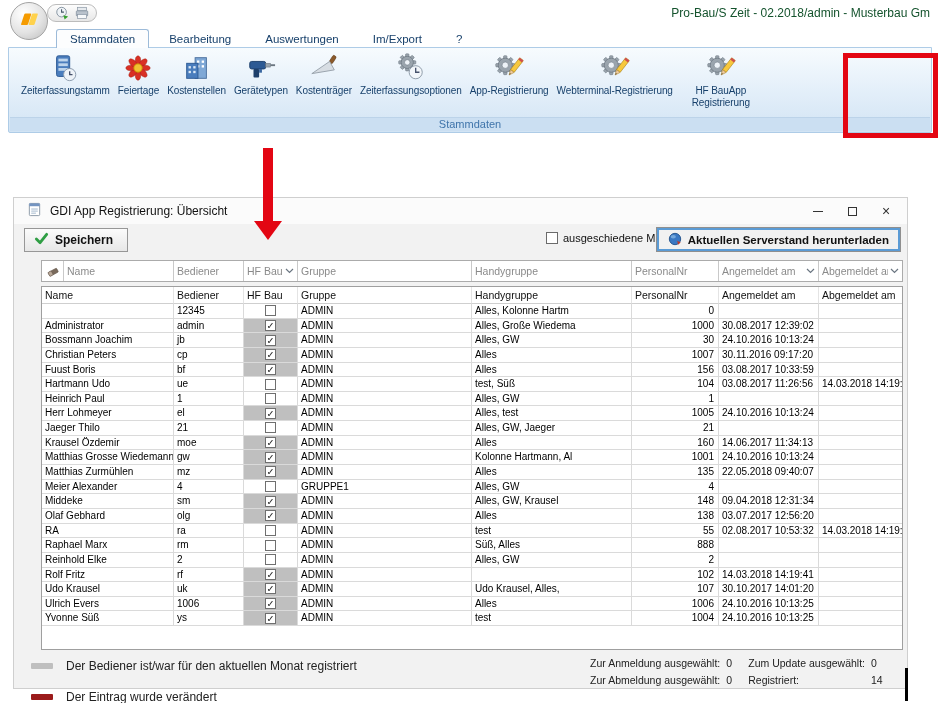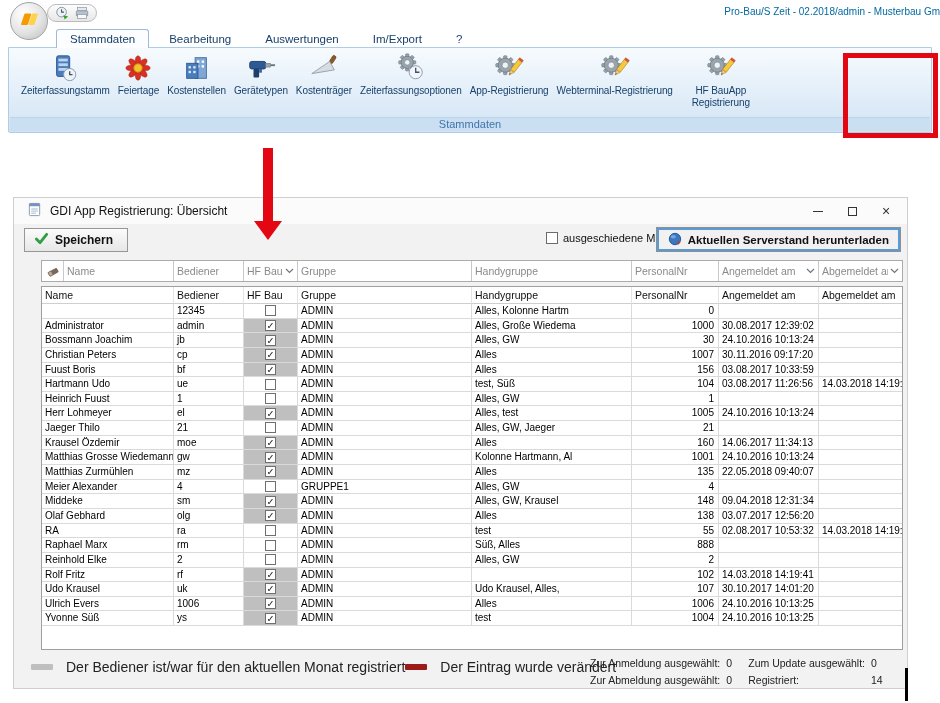--- a/index.html
+++ b/index.html
@@ -7,21 +7,21 @@
   .stage{position:relative;width:940px;height:703px;background:#fff;overflow:hidden;
          font-family:"Liberation Sans","DejaVu Sans",sans-serif;color:#111}
 
   
   .app-button{position:absolute;left:10px;top:2px;width:38px;height:38px;border-radius:50%;
       background:radial-gradient(circle at 35% 30%,#ffffff,#e3e3e3 55%,#bdbdbd);
       border:1px solid #a3a3a3;display:flex;align-items:center;justify-content:center;z-index:4}
   .qa-pill{position:absolute;left:47px;top:4px;height:18px;padding:0 7px;border:1px solid #bcbcbc;
       border-radius:9px;background:linear-gradient(#fdfdfd,#e7e7e7);display:flex;align-items:center;gap:6px;z-index:3}
   .qa-pill svg{display:block}
-  .app-title{position:absolute;top:6px;right:0;font-size:10px;color:#0369a1}
+  .app-title{position:absolute;top:6px;right:10px;font-size:12px;color:#14532d}
 
   .tab-row{position:absolute;left:8px;top:27px;right:8px;height:21px;display:flex;align-items:flex-end;
       padding-left:48px;gap:6px}
   .tab{font-size:11.5px;color:#17406b;padding:3px 13px 3px;border:1px solid transparent;
       border-bottom:none;border-radius:3px 3px 0 0;white-space:nowrap}
   .tab.active{background:#fcfdfe;border-color:#9dbbd9;position:relative;z-index:2}
 
   .ribbon{position:absolute;left:8px;top:47px;width:924px;height:86px;
       background:linear-gradient(#f7fbfe,#e2eef9 55%,#d2e4f4);
       border:1px solid #aecce7;border-radius:0 0 2px 2px}
@@ -83,22 +83,22 @@
   .g-row{height:14.65px}
   .gc{font-size:10px;line-height:13.6px;padding-left:3px;border-right:1px solid #dadada;
       border-bottom:1px solid #dadada;overflow:hidden;white-space:nowrap;color:#000}
   .gc:last-child{border-right:none}
   .gc.num{text-align:right;padding-right:4px;padding-left:0}
   .cb-cell{display:flex;align-items:center;justify-content:center;padding:0}
   .cb-cell.reg{background:var(--reg)}
   .cb{width:11px;height:11px;border:1px solid #6f6f6f;background:#fff;font-size:9.5px;line-height:9px;
       text-align:center;color:#2b2b2b;flex:none}
 
-  .legend{position:absolute;left:17px;top:461px;display:flex;gap:0;
-      font-size:14px;color:#222}
+  .legend{position:absolute;left:17px;top:461px;display:flex;flex-direction:column;gap:17px;
+      font-size:12px;color:#222}
   .leg-item{display:flex;align-items:center;gap:13px}
   .leg-swatch{width:22px;height:6px;border-radius:1px;flex:none}
 
   .stats{position:absolute;right:16px;top:459px;display:grid;
       grid-template-columns:auto 16px auto 20px;column-gap:6px;row-gap:5px;
       font-size:10.5px;color:#222;align-items:center}
   .stats .lab,.stats .val{text-align:left;white-space:nowrap}
 
   .artifact{position:absolute;left:905px;top:668px;width:3px;height:33px;background:#000}
 </style>
@@ -477,21 +477,21 @@
           <div class="gc cb-cell">
             <span class="cb"></span>
           </div>
           <div class="gc">ADMIN</div>
           <div class="gc">test, Süß</div>
           <div class="gc num">104</div>
           <div class="gc">03.08.2017 11:26:56</div>
           <div class="gc">14.03.2018 14:19:41</div>
         </div>
         <div class="g-row">
-          <div class="gc">Heinrich Fuust</div>
+          <div class="gc">Heinrich Paul</div>
           <div class="gc">1</div>
           <div class="gc cb-cell">
             <span class="cb"></span>
           </div>
           <div class="gc">ADMIN</div>
           <div class="gc">Alles, GW</div>
           <div class="gc num">1</div>
           <div class="gc"></div>
           <div class="gc"></div>
         </div>

